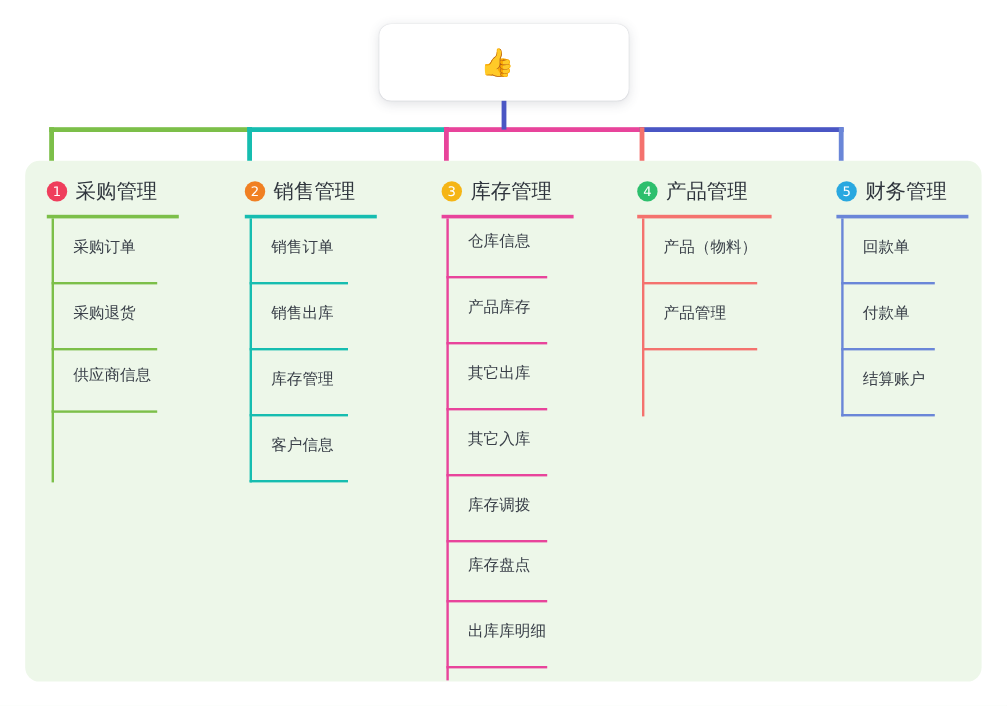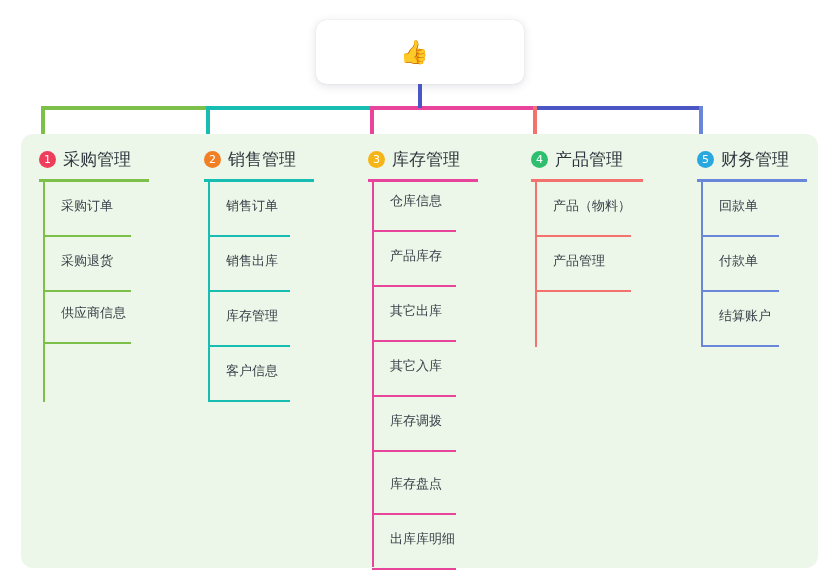--- a/index.html
+++ b/index.html
@@ -231,21 +231,21 @@
           <div class="item-rule" style="width: 84px; background: rgb(232, 68, 155);"></div>
         </div>
         <div class="item" style="height: 55px;">
           <span class="item-label">其它入库</span>
           <div class="item-rule" style="width: 84px; background: rgb(232, 68, 155);"></div>
         </div>
         <div class="item" style="height: 55px;">
           <span class="item-label">库存调拨</span>
           <div class="item-rule" style="width: 84px; background: rgb(232, 68, 155);"></div>
         </div>
-        <div class="item" style="height: 63px;">
+        <div class="item" style="height: 50px;">
           <span class="item-label">库存盘点</span>
           <div class="item-rule" style="width: 84px; background: rgb(232, 68, 155);"></div>
         </div>
         <div class="item" style="height: 55px;">
           <span class="item-label">出库库明细</span>
           <div class="item-rule" style="width: 84px; background: rgb(232, 68, 155);"></div>
         </div>
       </div>
     </div>
     <div class="col" style="left: 531px;">

